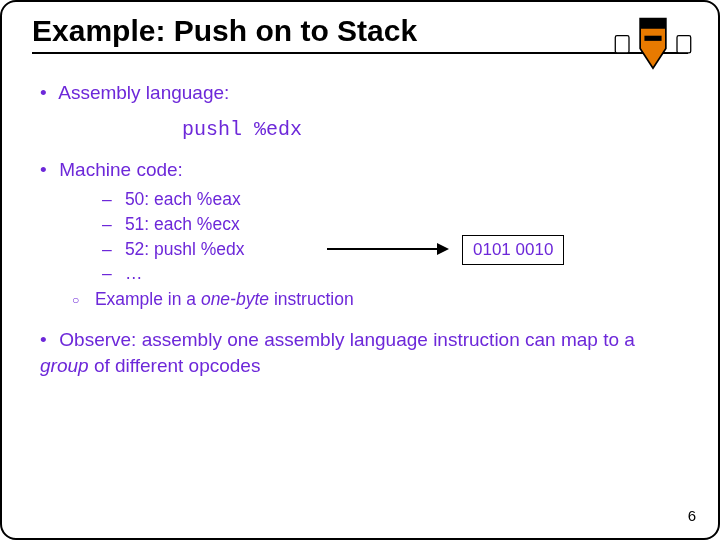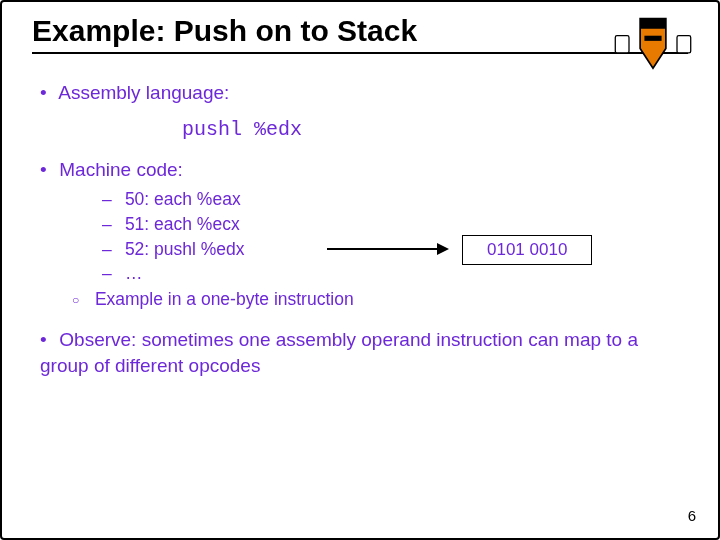--- a/index.html
+++ b/index.html
@@ -1,20 +1,20 @@
 <!DOCTYPE html>
 <html><head>
 <meta charset="utf-8">
 <style>
   * { box-sizing: border-box; margin: 0; padding: 0; }
   html, body { width: 720px; height: 540px; font-family: Arial, Helvetica, sans-serif; background: #fff; }
   .slide {
     width: 720px; height: 540px;
     border: 2px solid #000;
-    border-radius: 4px;
+    border-radius: 16px;
     position: relative;
     overflow: hidden;
   }
   .title-wrap {
     padding: 12px 30px 6px 30px;
   }
   .title {
     font-size: 30px;
     font-weight: bold;
     color: #000;
@@ -58,24 +58,24 @@
     position: absolute;
     right: -2px; top: -5px;
     border-left: 12px solid #000;
     border-top: 6px solid transparent;
     border-bottom: 6px solid transparent;
   }
   .bitbox {
     position: absolute;
     left: 360px; top: -3px;
     border: 1.5px solid #000;
-    padding: 3px 24px;
+    padding: 3px 10px;
     font-size: 17px;
   }
-  .italic { }
+  .italic { font-style: italic; }
   .pagenum {
     position: absolute;
     right: 22px; bottom: 14px;
     font-size: 15px;
     color: #000;
   }
 </style>
 </head>
 <body>
 
@@ -130,19 +130,19 @@
       <span>…</span>
     </div>
 
     <div class="b2">
       <span class="circ">○</span>
       <span>Example in a </span><span class="italic">one-byte</span><span> instruction</span>
     </div>
 
     <div class="b1" style="margin-top:16px">
       <span class="dot">•</span>
-      <span>Observe: sometimes one assembly operand instruction can map to a </span><span class="italic">group</span><span> of different opcodes</span>
+      <span>Observe: assembly one assembly language instruction can map to a </span><span class="italic">group</span><span> of different opcodes</span>
     </div>
 
   </div>
 
   <div class="pagenum">6</div>
 </div>
 
 </body></html>

